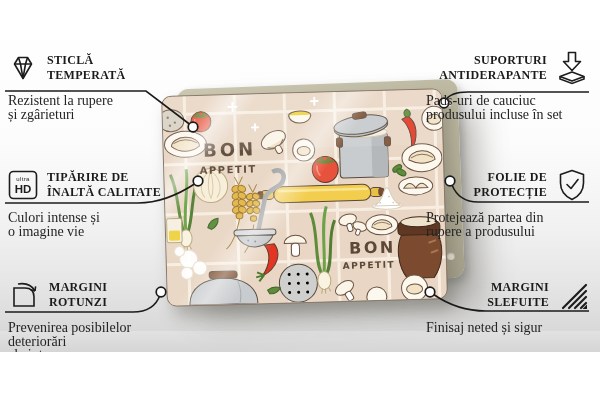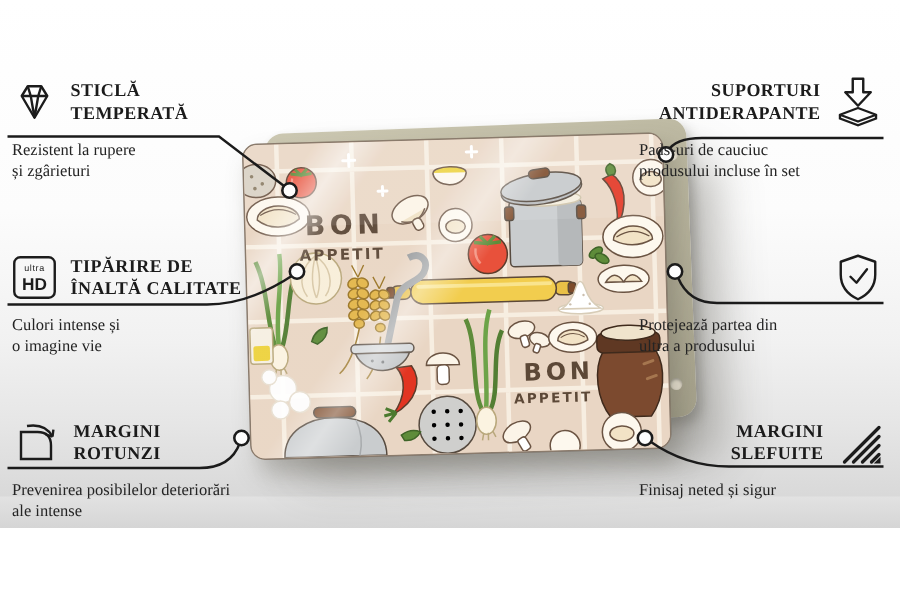--- a/index.html
+++ b/index.html
@@ -34,21 +34,21 @@
   
   .callout{position:absolute;}
   .co-head{display:flex;align-items:center;gap:9px;height:36px;}
   .callout.right .co-head{flex-direction:row-reverse;}
   .co-icon{flex:0 0 auto;display:block;}
   .co-icon svg{display:block;}
   .ico{stroke:#1c1c1c;fill:none;stroke-width:1.6;}
   .co-title{font-weight:bold;font-size:12px;line-height:15px;letter-spacing:.3px;}
   .co-title span{display:block;}
   .callout.right .co-title{text-align:right;margin-left:48px;}
-  .co-sub{font-size:11px;line-height:13.5px;margin-top:8px;color:#242424;}
+  .co-sub{font-size:14px;line-height:13.5px;margin-top:8px;color:#242424;}
   .co-sub span{display:block;}
   .callout.right .co-sub{}
   #co1{left:8px;top:50px;width:156px;}
   #co2{left:8px;top:167px;width:156px;}
   #co3{left:8px;top:277px;width:162px;}
   #co4{left:426px;top:50px;width:162px;}
   #co5{left:426px;top:167px;width:162px;}
   #co6{left:426px;top:277px;width:162px;}
   
   .board-text{font-family:"DejaVu Sans",sans-serif;font-weight:bold;fill:#5c4837;}
@@ -445,24 +445,28 @@
   </div>
 
   <div class="callout right" id="co5">
     <div class="co-head">
       <span class="co-icon">
         <svg width="32" height="34" viewBox="0 0 32 34">
           <path class="ico" stroke-width="1.7" stroke-linejoin="round" d="M16,2.5 L27.5,6.5 V15 C27.5,23.5 22.5,28.5 16,31.5 C9.5,28.5 4.5,23.5 4.5,15 V6.5 Z"></path>
           <path class="ico" stroke-width="2.1" stroke-linecap="round" stroke-linejoin="round" d="M11,16.5 L15,20.5 L22,11.5"></path>
         </svg>
       </span>
+      <span class="co-title">
+        <span>FOLIE DE</span>
+        <span>PROTECȚIE</span>
+      </span>
     </div>
     <div class="co-sub">
       <span>Protejează partea din</span>
-      <span>ultra a produsului</span>
+      <span>rupere a produsului</span>
     </div>
   </div>
 
   <div class="callout right" id="co6">
     <div class="co-head">
       <span class="co-icon">
         <svg width="30" height="30" viewBox="0 0 30 30">
           <g stroke="#1c1c1c" stroke-width="2.2" stroke-linecap="round">
             <line x1="5" y1="28" x2="28" y2="5"></line>
             <line x1="11" y1="28" x2="28" y2="11"></line>

